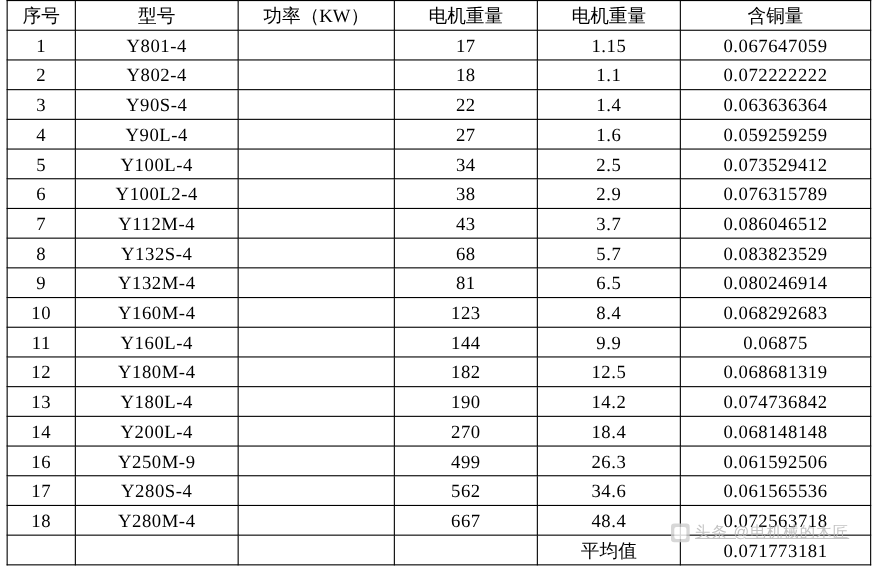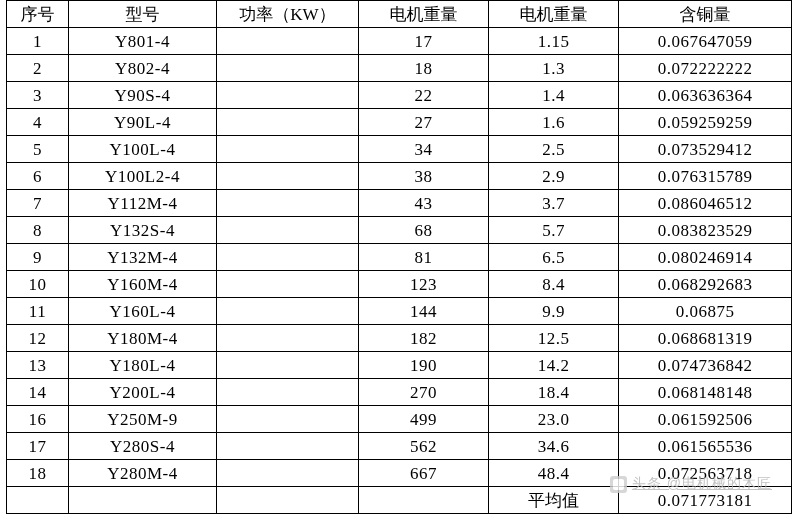--- a/index.html
+++ b/index.html
@@ -129,21 +129,21 @@
         <td class="blank-cell"></td>
         <td class="num-cell">17</td>
         <td class="num-cell">1.15</td>
         <td class="num-cell">0.067647059</td>
       </tr>
       <tr>
         <td class="num-cell">2</td>
         <td class="model-cell">Y802-4</td>
         <td class="blank-cell"></td>
         <td class="num-cell">18</td>
-        <td class="num-cell">1.3</td>
+        <td class="num-cell">1.1</td>
         <td class="num-cell">0.072222222</td>
       </tr>
       <tr>
         <td class="num-cell">3</td>
         <td class="model-cell">Y90S-4</td>
         <td class="blank-cell"></td>
         <td class="num-cell">22</td>
         <td class="num-cell">1.4</td>
         <td class="num-cell">0.063636364</td>
       </tr>
@@ -233,21 +233,21 @@
         <td class="blank-cell"></td>
         <td class="num-cell">270</td>
         <td class="num-cell">18.4</td>
         <td class="num-cell">0.068148148</td>
       </tr>
       <tr>
         <td class="num-cell">16</td>
         <td class="model-cell">Y250M-9</td>
         <td class="blank-cell"></td>
         <td class="num-cell">499</td>
-        <td class="num-cell">23.0</td>
+        <td class="num-cell">26.3</td>
         <td class="num-cell">0.061592506</td>
       </tr>
       <tr>
         <td class="num-cell">17</td>
         <td class="model-cell">Y280S-4</td>
         <td class="blank-cell"></td>
         <td class="num-cell">562</td>
         <td class="num-cell">34.6</td>
         <td class="num-cell">0.061565536</td>
       </tr>

